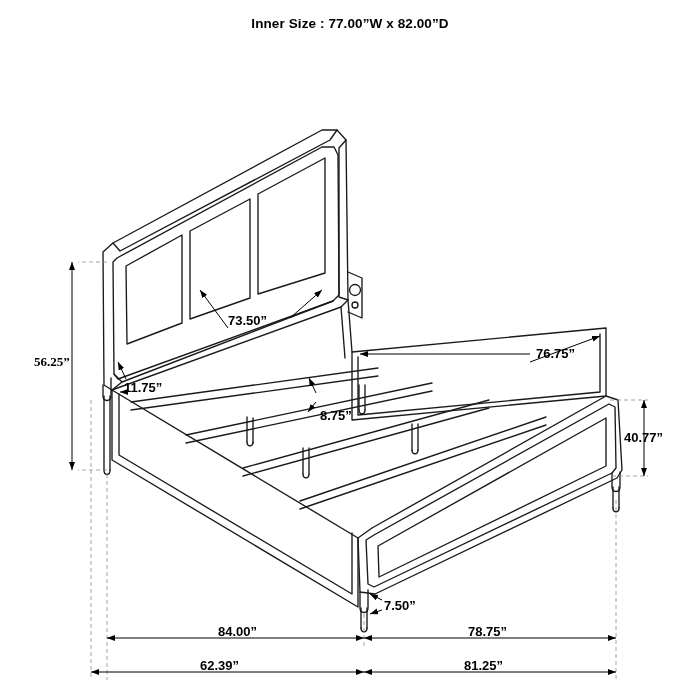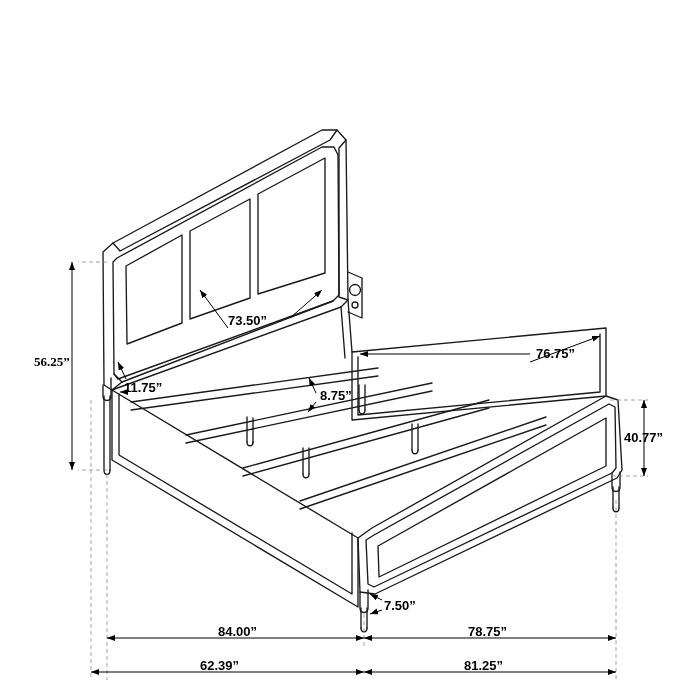--- a/index.html
+++ b/index.html
@@ -44,20 +44,21 @@
     font-weight: bold;
     color: #000000;
     white-space: nowrap;
   }
 </style>
 </head>
 <body>
 
 <div id="stage">
 
+  <div id="title">Inner Size : 77.00”W x 82.00”D</div>
 
   <svg id="drawing" viewBox="0 0 700 700">
     <defs>
       <marker id="arrEnd" markerWidth="9" markerHeight="9" refX="8" refY="3" orient="auto" markerUnits="strokeWidth">
         <path d="M0,0 L8,3 L0,6 z" fill="#000"></path>
       </marker>
       <marker id="arrStart" markerWidth="9" markerHeight="9" refX="0" refY="3" orient="auto" markerUnits="strokeWidth">
         <path d="M8,0 L0,3 L8,6 z" fill="#000"></path>
       </marker>
     </defs>
@@ -177,21 +178,21 @@
       <line x1="364" y1="672" x2="616" y2="672" marker-start="url(#arrStart)" marker-end="url(#arrEnd)"></line>
     </g>
   </svg>
 
   <div class="lbl" style="left:34px; top:354px;font-family:Liberation Serif, serif;">56.25”</div>
 
   <div class="lbl" style="left:228px; top:313px;">73.50”</div>
 
   <div class="lbl" style="left:124px; top:380px;">11.75”</div>
 
-  <div class="lbl" style="left:320px; top:388px;">8.75”</div>
+  <div class="lbl" style="left:320px; top:408px;">8.75”</div>
 
   <div class="lbl" style="left:536px; top:346px;">76.75”</div>
 
   <div class="lbl" style="left:624px; top:430px;">40.77”</div>
 
   <div class="lbl" style="left:384px; top:598px;">7.50”</div>
 
   <div class="lbl" style="left:210px; top:624px;padding-left:8px;">84.00”</div>
 
   <div class="lbl" style="left:468px; top:624px;">78.75”</div>

